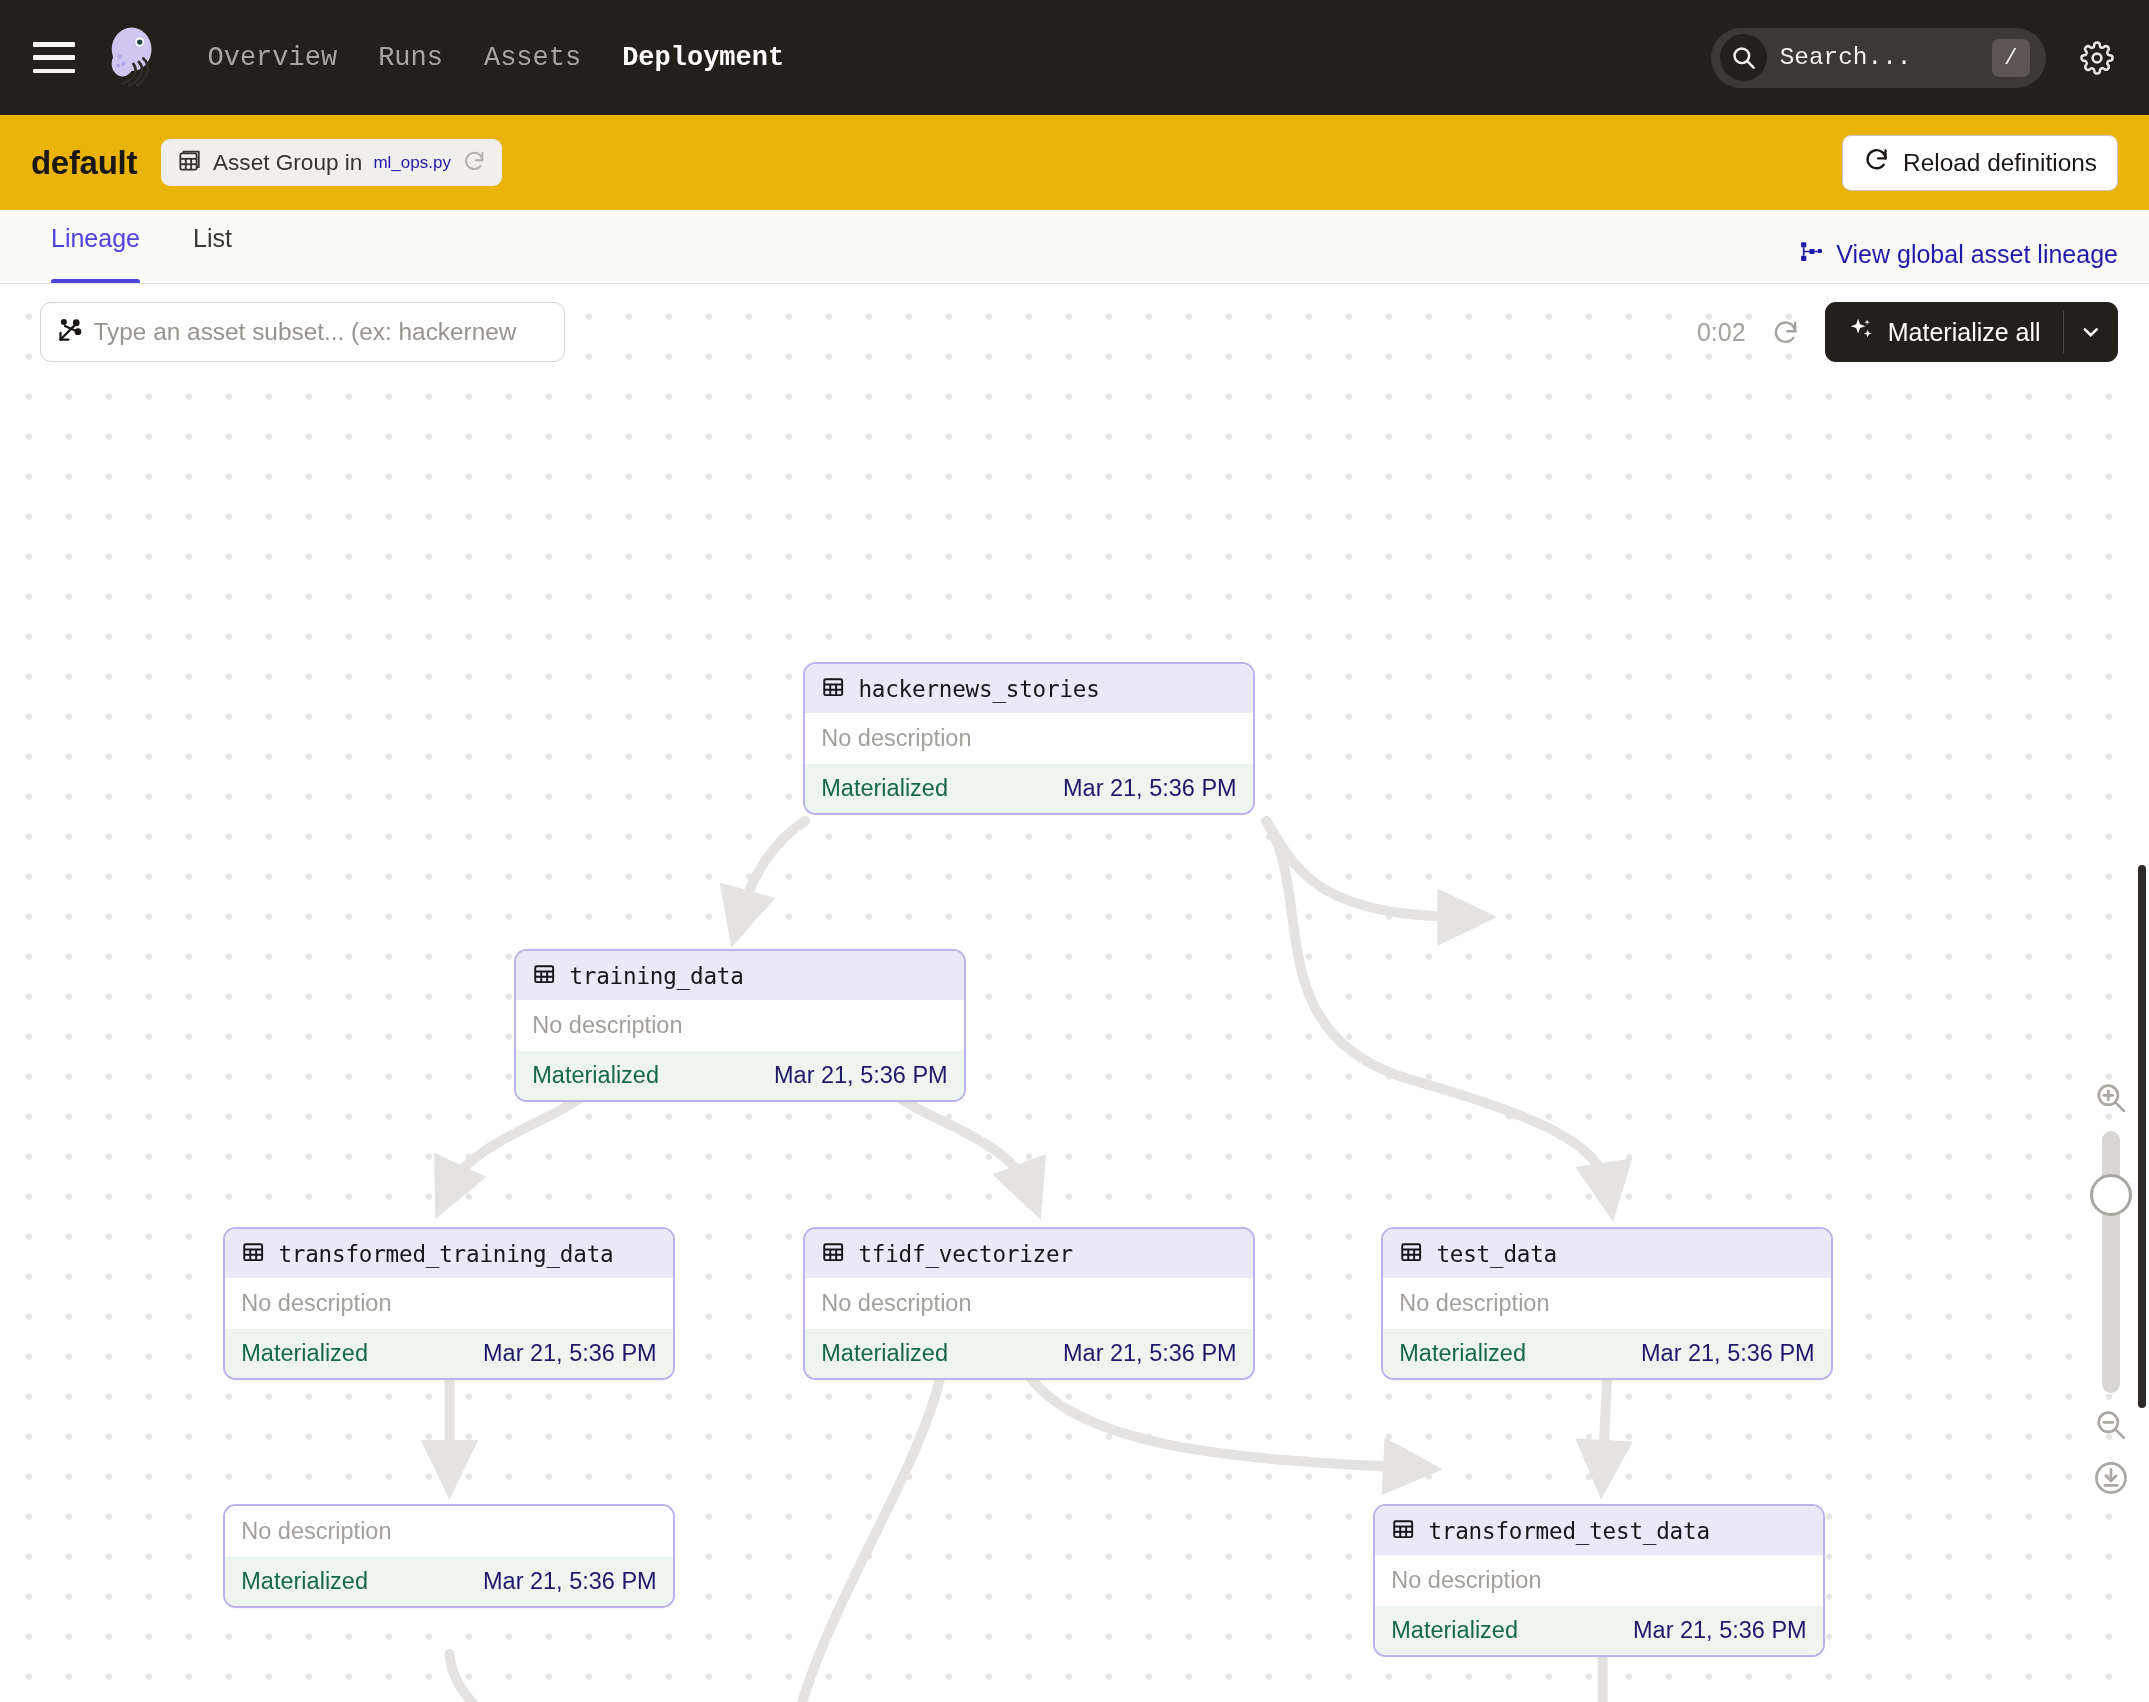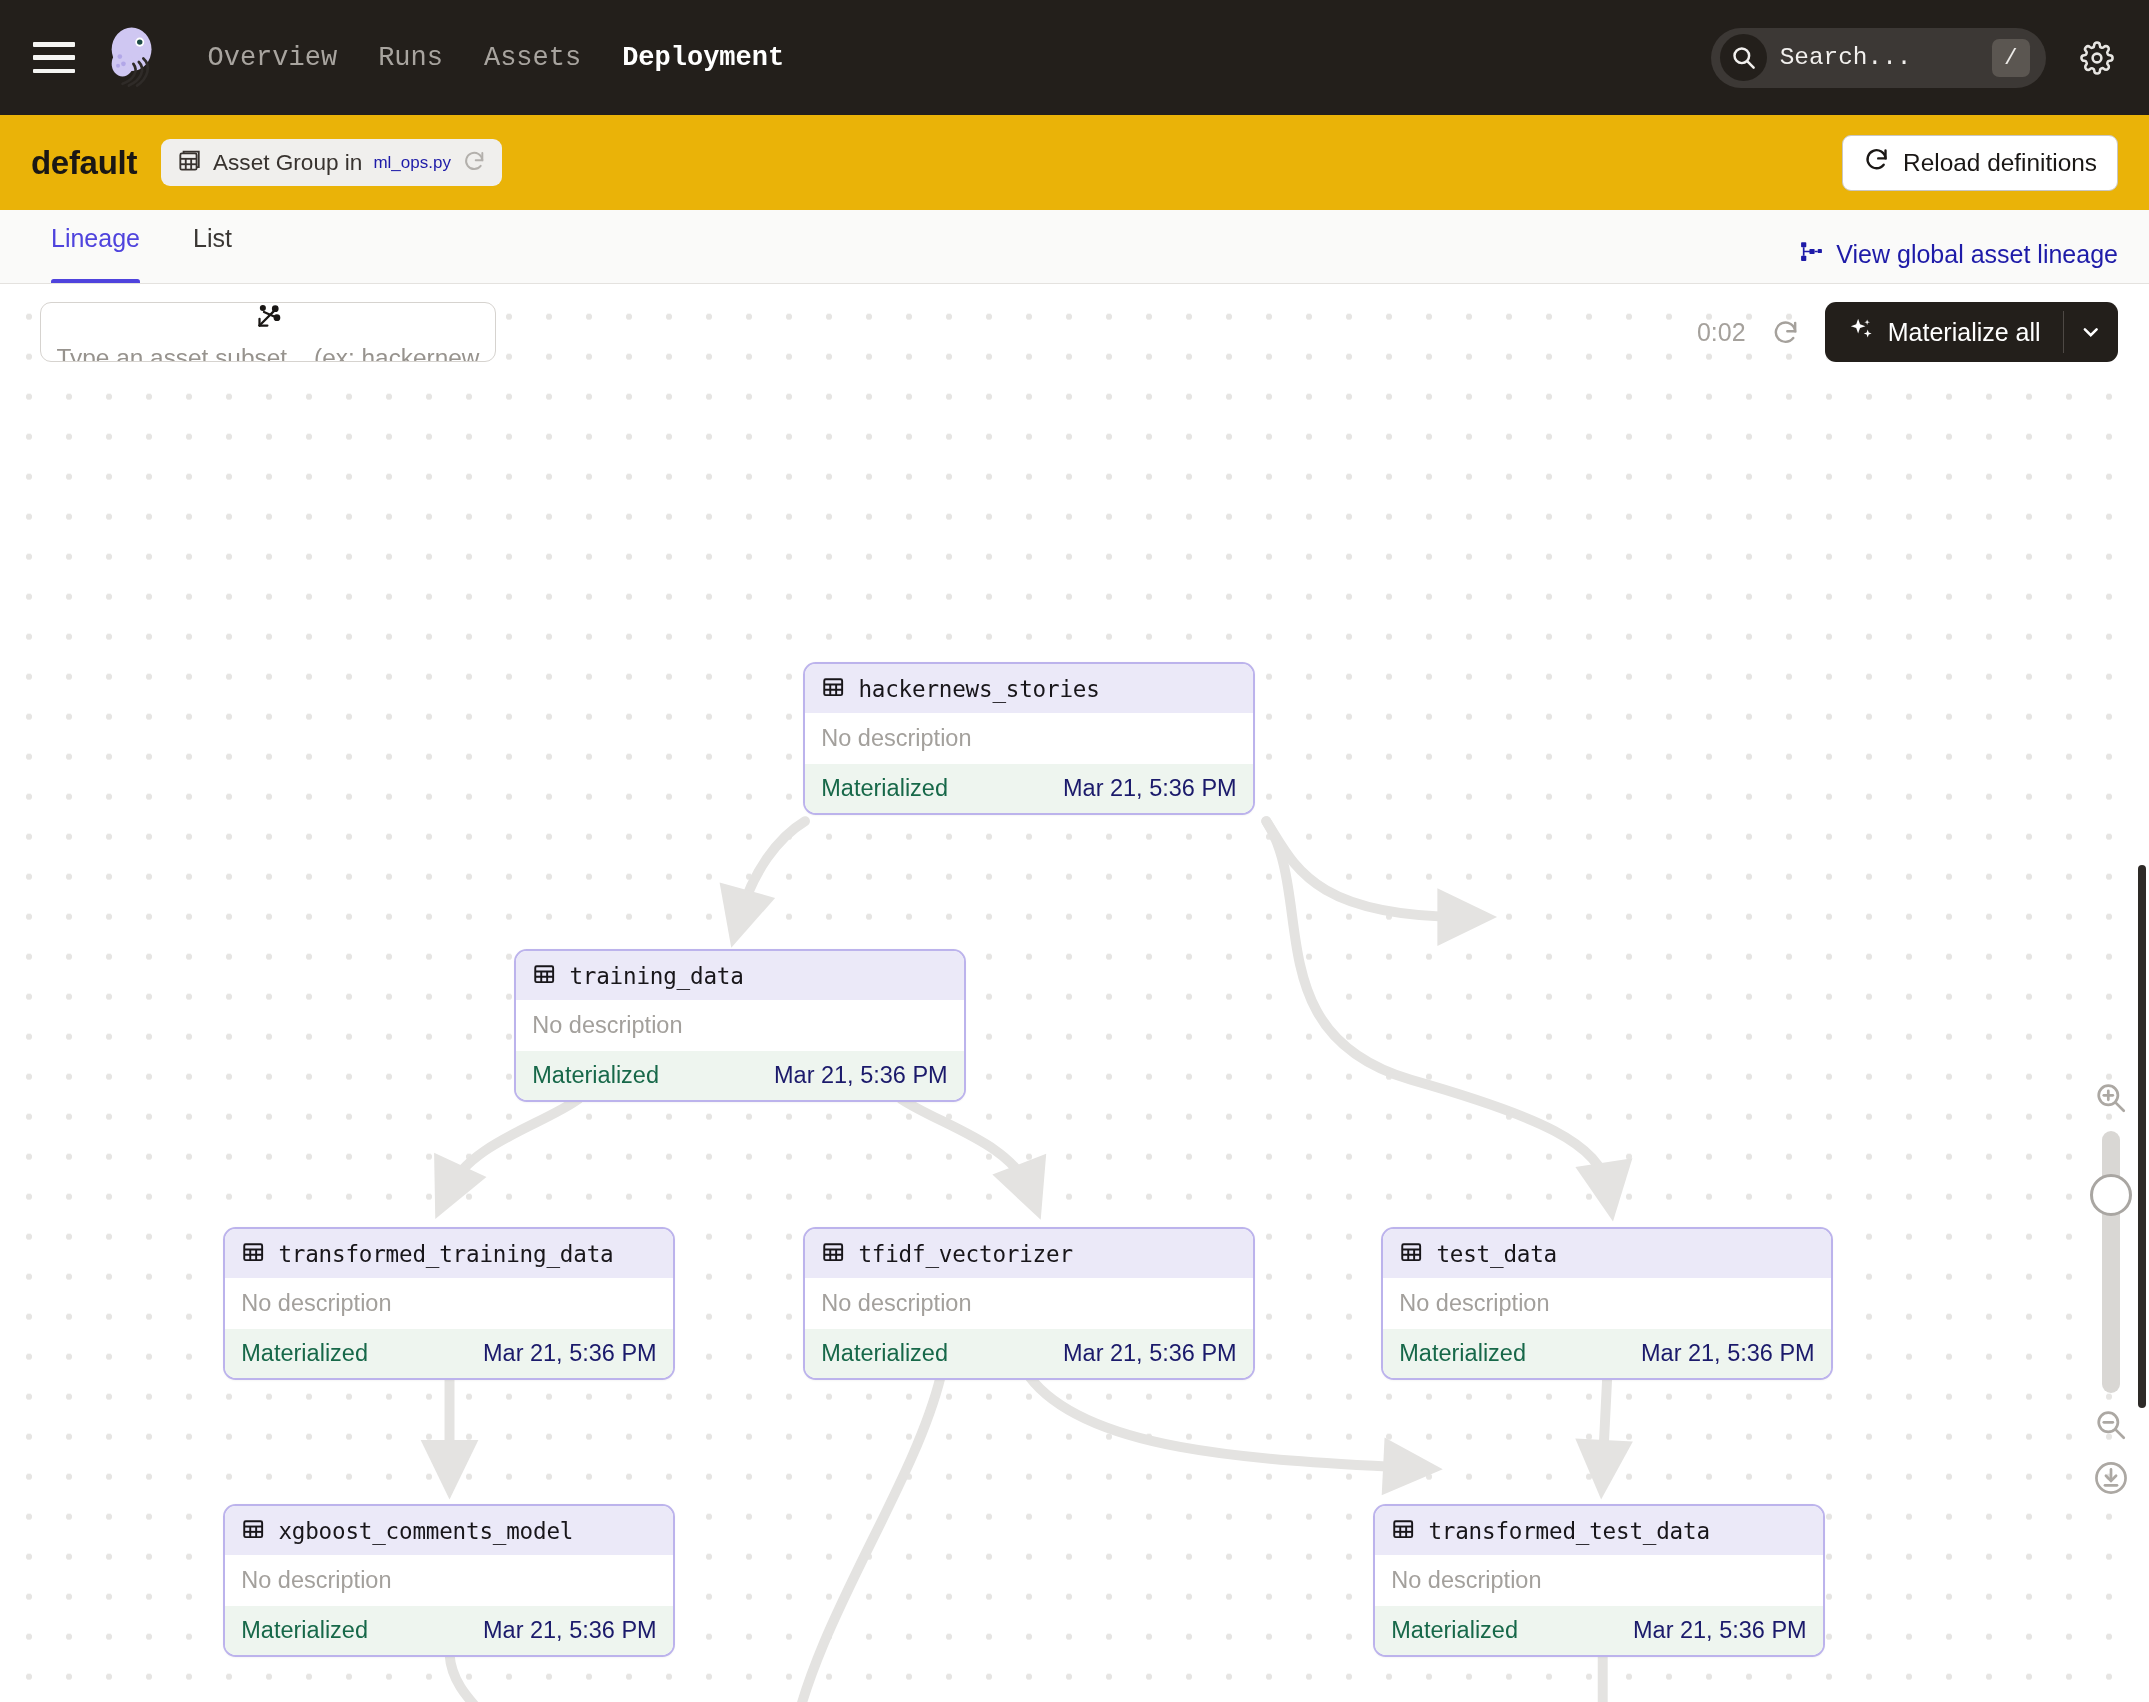--- a/index.html
+++ b/index.html
@@ -115,26 +115,25 @@
     position: relative;
     height: 1418px;
     background-color: #FFFFFF;
     background-image: radial-gradient(#E6E5E3 2.9px, transparent 3px);
     background-size: 40px 40px;
     background-position: 9px 12.7px;
     overflow: hidden;
   }
   .subset-input {
     position: absolute; left: 40px; top: 327px;
-    width: 456px; height: 60px;
+    width: 525px; height: 60px;
     border: 1.4px solid #D6D3CF; border-radius: 11px; background: #FFFFFF;
     display: flex; align-items: center; padding: 0 14.5px; gap: 11px;
     z-index: 20; cursor: text;
     transform: translateY(-327px);
-    flex-direction: column;
   }
   .subset-placeholder {
     color: #97938E; font-size: 24.4px; white-space: nowrap; overflow: hidden;
   }
   .graph-topleft { position:absolute; left: 40px; top: 18px; z-index: 20; }
   .graph-topright {
     position: absolute; right: 31px; top: 18px; z-index: 20;
     display: flex; align-items: center; gap: 25px;
   }
   .timer { font-size: 25px; color: #A5A19C; }
@@ -486,30 +485,20 @@
             </svg></span>
           <span class="node-name">test_data</span>
         </div>
         <div class="node-desc">No description</div>
         <div class="node-status">
           <span class="status-label">Materialized</span>
           <span class="status-time">Mar 21, 5:36 PM</span>
         </div>
       </div>
       <div class="node" style="left: 223px; top: 1220px;">
-        <div class="node-head">
-          <span><svg width="24.4" height="24.4" viewBox="0 0 24 24" fill="none" stroke="#18161A" stroke-width="1.9">
-              <rect x="3.2" y="4.2" width="17.6" height="15.6" rx="1.4"></rect>
-              <line x1="3.2" y1="9.4" x2="20.8" y2="9.4"></line>
-              <line x1="3.2" y1="14.6" x2="20.8" y2="14.6"></line>
-              <line x1="9.1" y1="9.4" x2="9.1" y2="19.8"></line>
-              <line x1="14.9" y1="9.4" x2="14.9" y2="19.8"></line>
-            </svg></span>
-          <span class="node-name">xgboost_comments_model</span>
-        </div>
         <div class="node-desc">No description</div>
         <div class="node-status">
           <span class="status-label">Materialized</span>
           <span class="status-time">Mar 21, 5:36 PM</span>
         </div>
       </div>
       <div class="node" style="left: 1373px; top: 1220px;">
         <div class="node-head">
           <span><svg width="24.4" height="24.4" viewBox="0 0 24 24" fill="none" stroke="#18161A" stroke-width="1.9">
               <rect x="3.2" y="4.2" width="17.6" height="15.6" rx="1.4"></rect>

